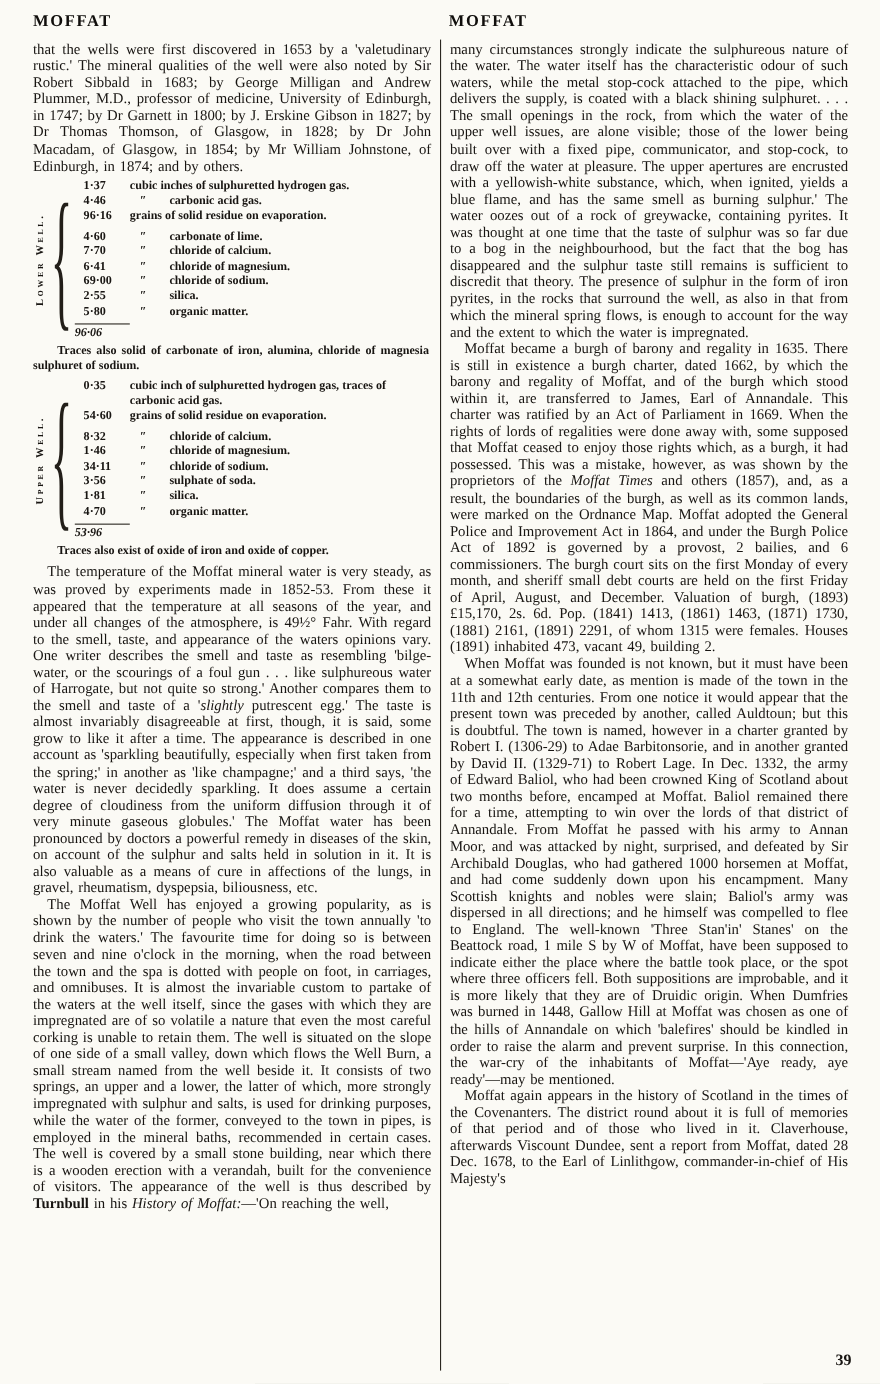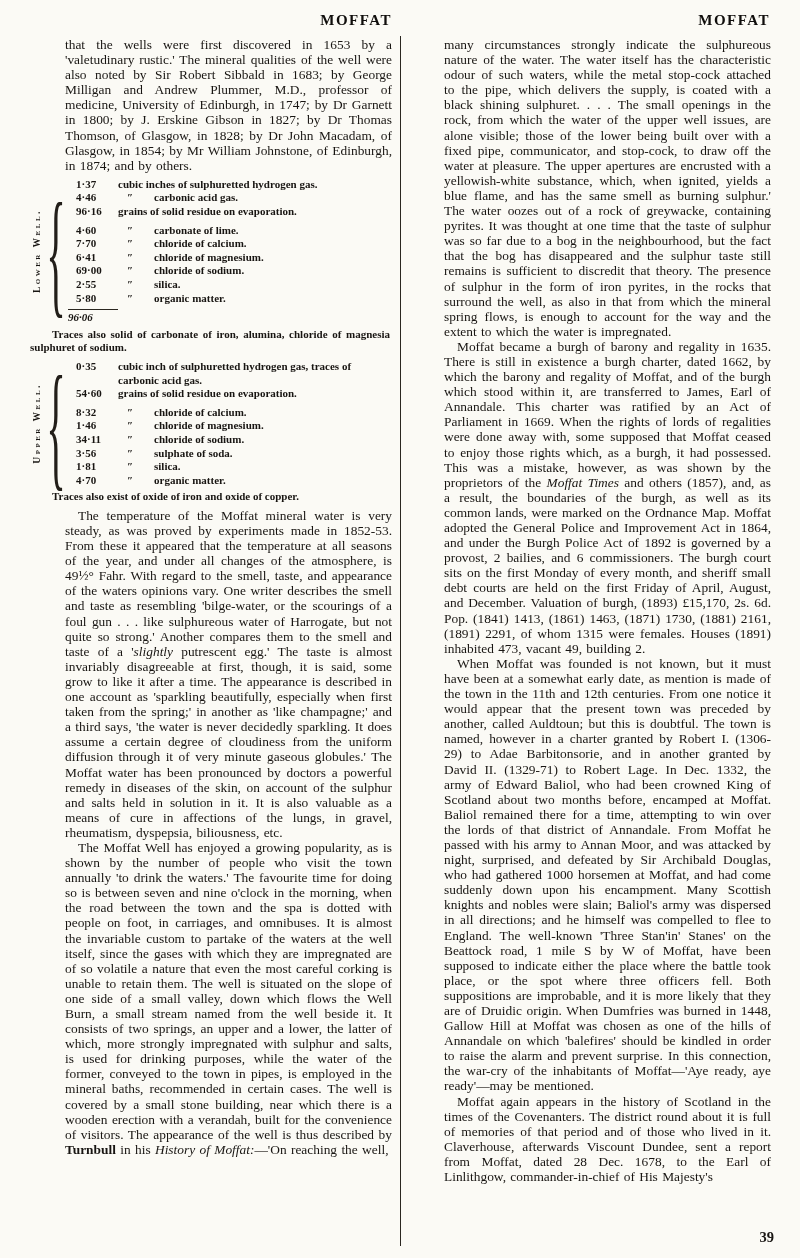--- a/index.html
+++ b/index.html
@@ -3,34 +3,34 @@
 <meta charset="utf-8">
 <style>
   * { margin:0; padding:0; box-sizing:border-box; }
   html,body { background:#e8e6e0; }
   .page {
     position:relative; width:800px; height:1258px; margin:0 auto;
     background:#fbfaf5; color:#181512; overflow:hidden;
     font-family:"Liberation Serif", serif;
   }
   .header {
-    position:absolute; top:12px; width:362px; text-align:right;
+    position:absolute; top:12px; width:362px; text-align:left;
     font-weight:bold; font-size:15px; letter-spacing:1.5px; color:#100e0c;
   }
   .header-left { left:30px; }
   .header-right { left:408px; }
   .divider { position:absolute; left:400px; top:36px; width:1px; height:1210px; background:#2a2620; }
   .col {
     position:absolute; top:37px; width:362px;
     font-size:13.4px; line-height:15.1px; text-align:justify;
     word-spacing:1px;
   }
   .col-left { left:30px; }
   .col-right { left:409px; }
-  p.para { text-indent:13px;margin-left:35px; }
+  p.para { text-indent:13px; }
   p.no-indent { text-indent:0; }
   p.para i { font-style:italic; }
   p.para b { font-weight:bold; }
 
   
   .well-table {
     margin:5px 0 4px 0;
     font-size:11px; line-height:13.6px; font-weight:bold;
     text-align:left; word-spacing:0;
   }
@@ -177,20 +177,23 @@
           <div class="trow">
             <span class="tnum">1·81</span>
             <span class="tditto">″</span>
             <span class="ttext">silica.</span>
           </div>
           <div class="trow">
             <span class="tnum">4·70</span>
             <span class="tditto">″</span>
             <span class="ttext">organic matter.</span>
           </div>
+          <div class="trow trow-total">
+            <span class="tnum">53·96</span>
+          </div>
         </div>
       </div>
       <div class="table-note">Traces also exist of oxide of iron and oxide of copper.</div>
     </div>
 
     <p class="para"><span>The temperature of the Moffat mineral water is very steady, as was proved by experiments made in 1852-53. From these it appeared that the temperature at all seasons of the year, and under all changes of the atmosphere, is 49½° Fahr. With regard to the smell, taste, and appearance of the waters opinions vary. One writer describes the smell and taste as resembling 'bilge-water, or the scourings of a foul gun . . . like sulphureous water of Harrogate, but not quite so strong.' Another compares them to the smell and taste of a '</span><i>slightly</i><span> putrescent egg.' The taste is almost invariably disagreeable at first, though, it is said, some grow to like it after a time. The appearance is described in one account as 'sparkling beautifully, especially when first taken from the spring;' in another as 'like champagne;' and a third says, 'the water is never decidedly sparkling. It does assume a certain degree of cloudiness from the uniform diffusion through it of very minute gaseous globules.' The Moffat water has been pronounced by doctors a powerful remedy in diseases of the skin, on account of the sulphur and salts held in solution in it. It is also valuable as a means of cure in affections of the lungs, in gravel, rheumatism, dyspepsia, biliousness, etc.</span></p>
 
     <p class="para"><span>The Moffat Well has enjoyed a growing popularity, as is shown by the number of people who visit the town annually 'to drink the waters.' The favourite time for doing so is between seven and nine o'clock in the morning, when the road between the town and the spa is dotted with people on foot, in carriages, and omnibuses. It is almost the invariable custom to partake of the waters at the well itself, since the gases with which they are impregnated are of so volatile a nature that even the most careful corking is unable to retain them. The well is situated on the slope of one side of a small valley, down which flows the Well Burn, a small stream named from the well beside it. It consists of two springs, an upper and a lower, the latter of which, more strongly impregnated with sulphur and salts, is used for drinking purposes, while the water of the former, conveyed to the town in pipes, is employed in the mineral baths, recommended in certain cases. The well is covered by a small stone building, near which there is a wooden erection with a verandah, built for the convenience of visitors. The appearance of the well is thus described by </span><b>Turnbull</b><span> in his </span><i>History of Moffat:</i><span>—'On reaching the well,</span></p>
 
   </div>

